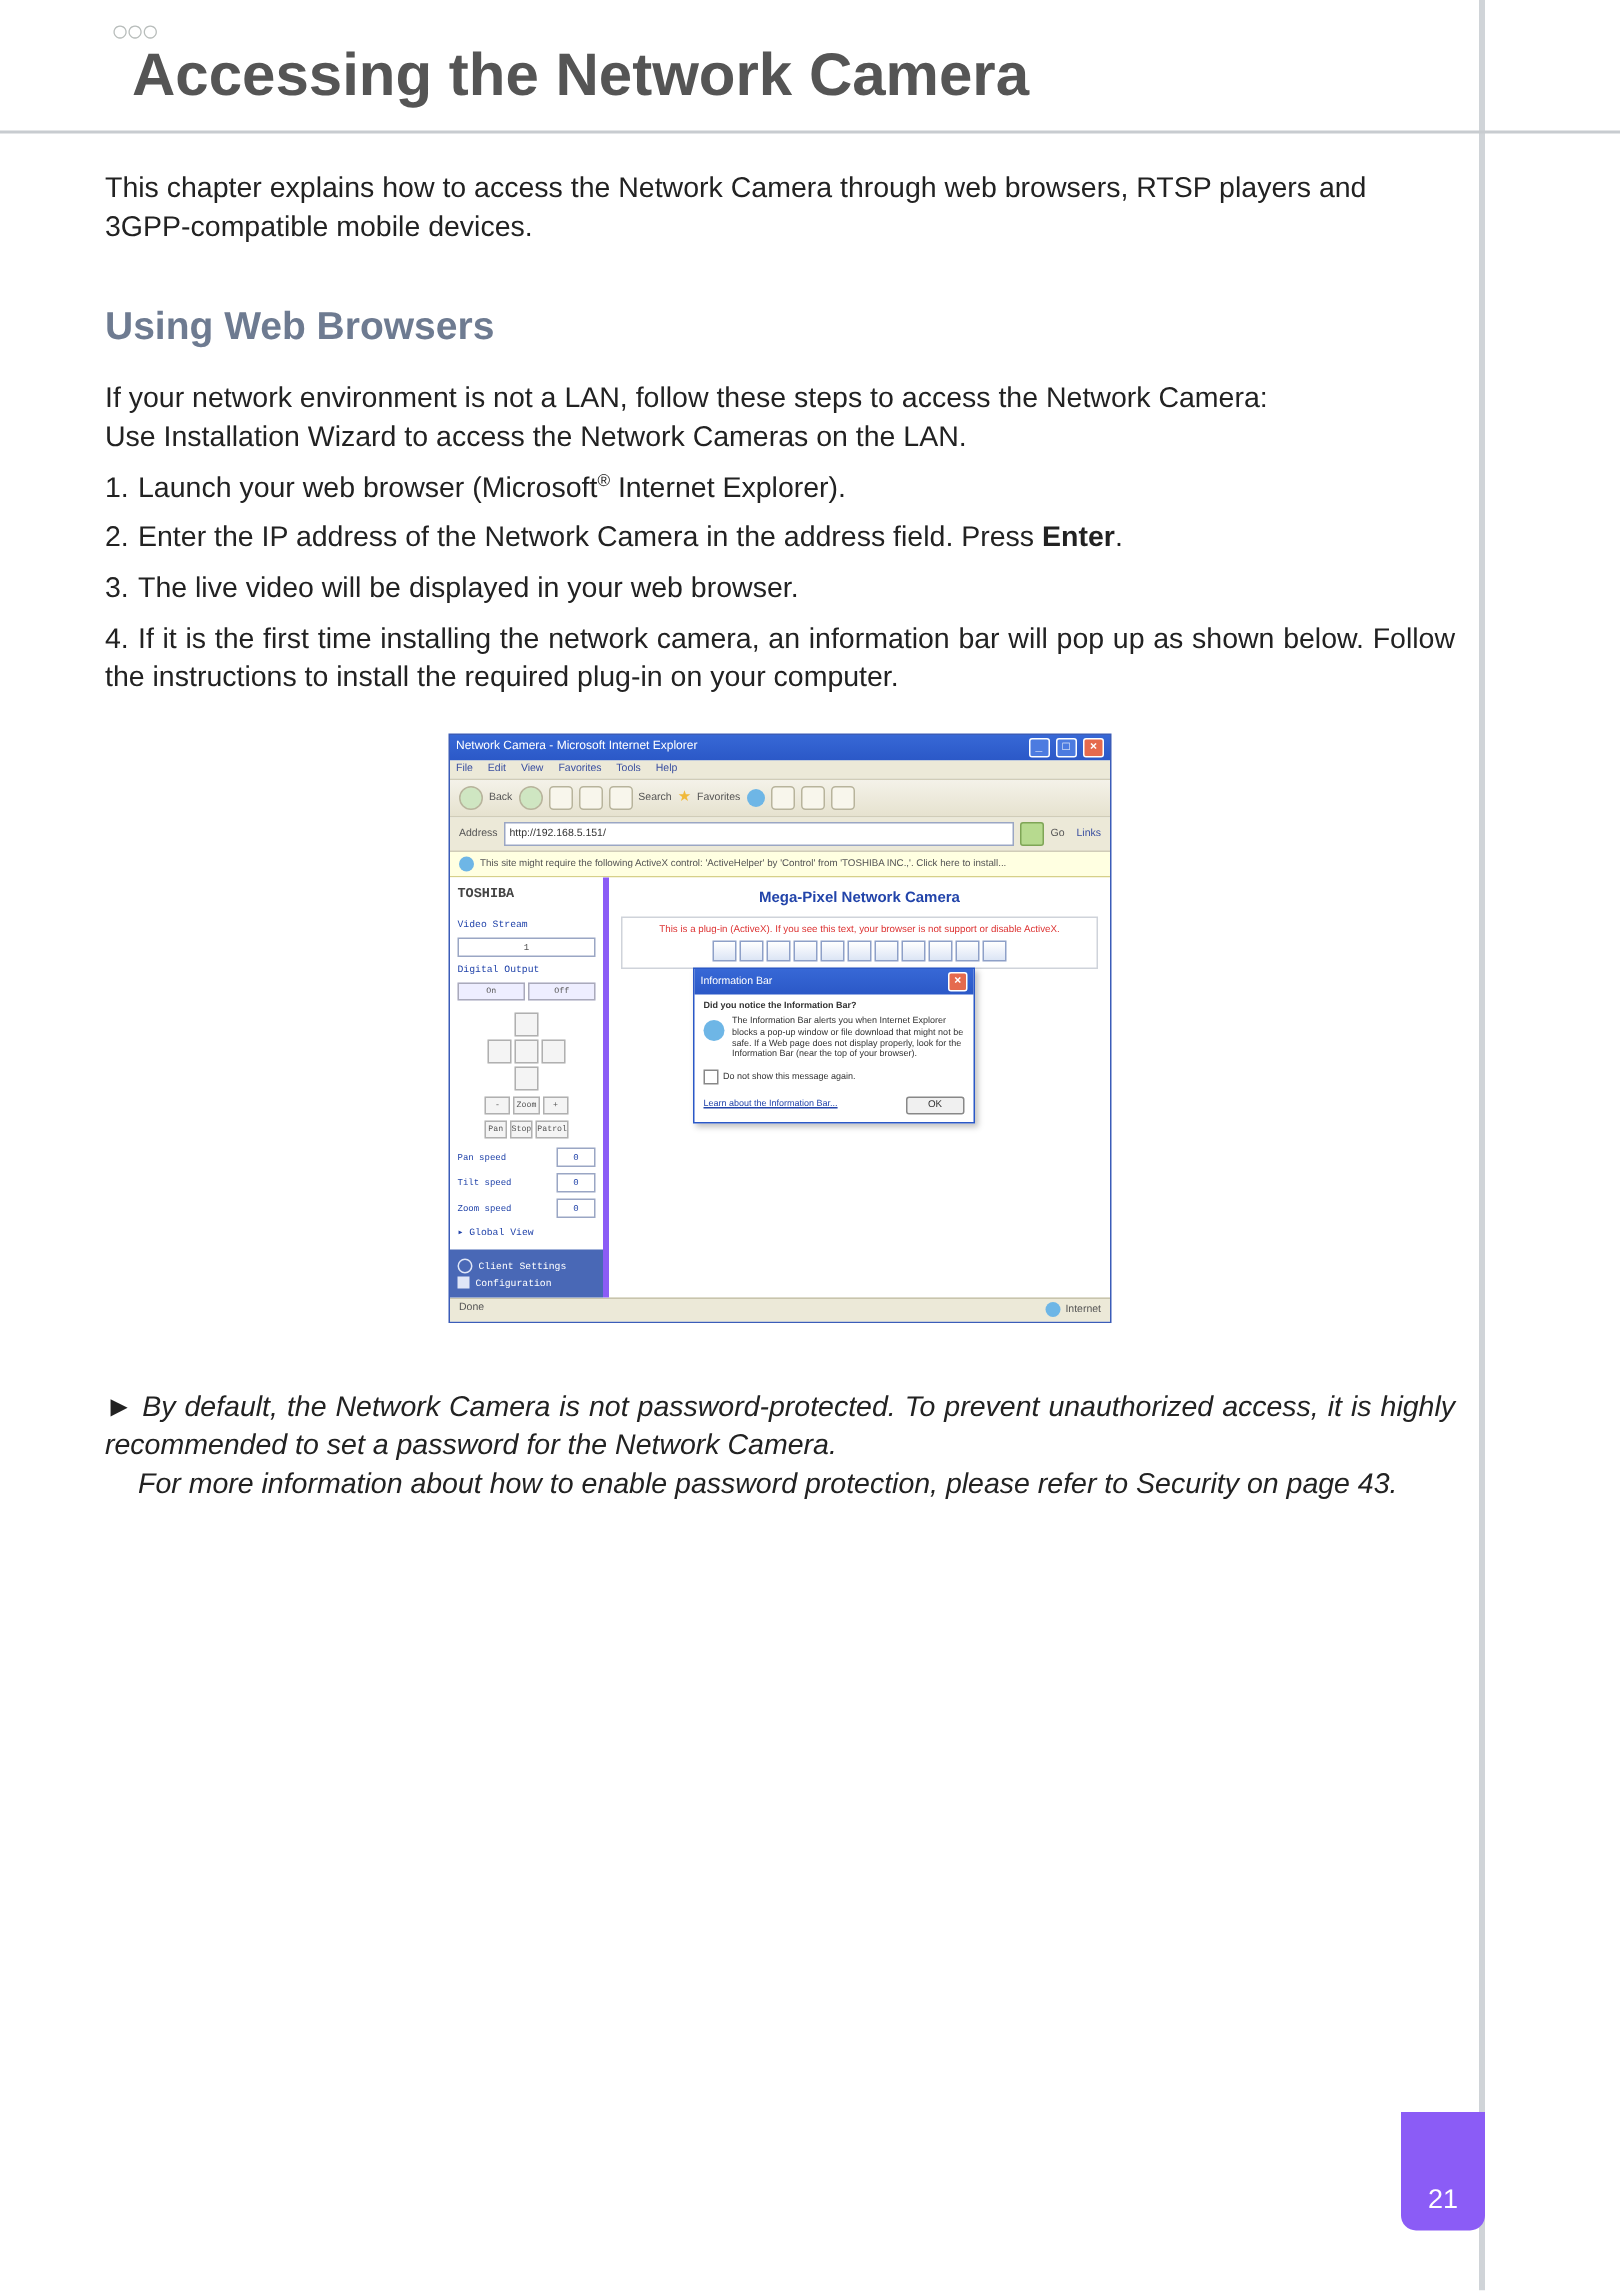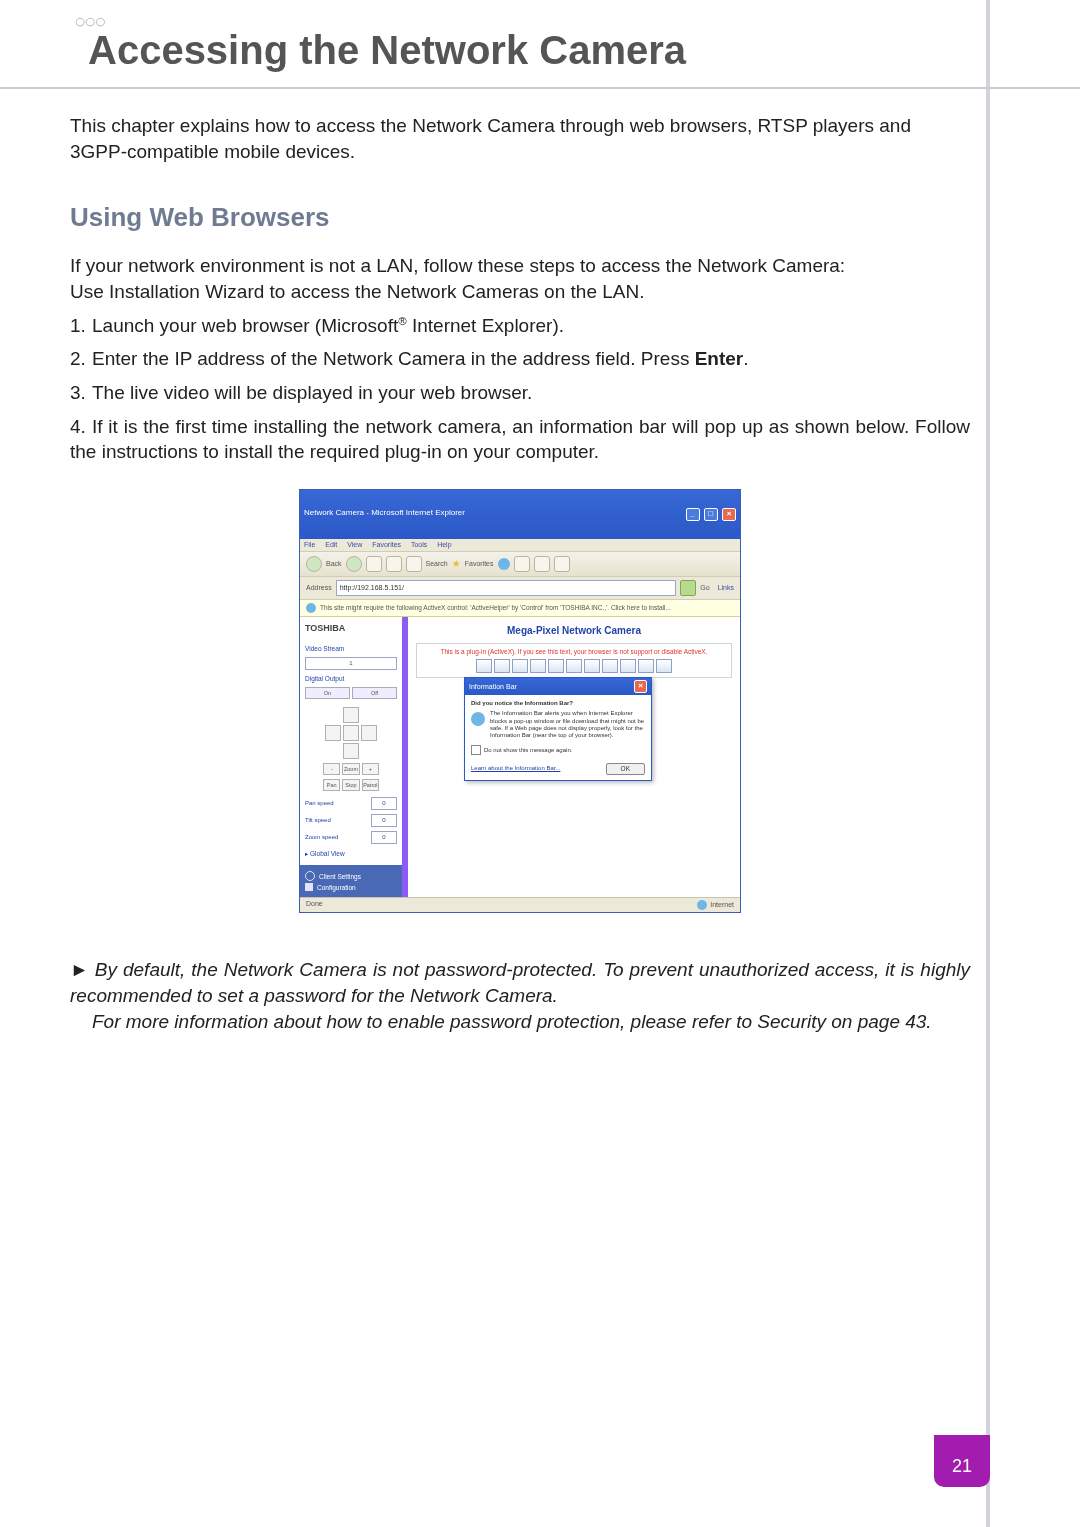--- a/index.html
+++ b/index.html
@@ -76,21 +76,21 @@
     border: 1px solid #3b5cb8;
     font-size: 7px;
     line-height: 1.2;
     background: #fff;
     color: #555;
     font-family: Tahoma, Arial, sans-serif;
   }
   .ie-titlebar {
     background: linear-gradient(#3768d6, #2b58c7);
     color: #fff;
-    padding: 18px 4px;
+    padding: 2px 4px;
     display: flex;
     justify-content: space-between;
     font-size: 8px;
   }
   .ie-winbtns span {
     display: inline-block;
     width: 12px; height: 11px;
     margin-left: 2px;
     text-align: center;
     font-weight: bold;
@@ -143,24 +143,24 @@
     display:flex; align-items:center; gap:4px;
   }
   .ie-infobar .shield { width:10px;height:10px;border-radius:50%;background:#6eb6e6;display:inline-block;}
   .ie-body {
     display:flex;
     min-height:250px;
     background:#fff;
   }
   .ie-side {
     width:92px;
-    border-right:6px solid #8b5cf6;
+    border-right:4px solid #8b5cf6;
     background:#fff;
     padding:6px 5px 4px 5px;
-    display:flex; flex-direction:column;
+    display:flex; flex-direction:column;font-family:Liberation Mono, monospace;
   }
   .brand { font-weight:bold; font-size:9px; color:#444; letter-spacing:0; margin-bottom:8px;}
   .ctl-lbl { color:#2244aa; font-size:6.5px; margin:3px 0 2px 0;}
   .ctl-row { display:flex; align-items:center; gap:2px; margin:2px 0;}
   .sel { flex:1; height:11px; border:1px solid #9aa6c4; background:#fff; font-size:6px; display:flex; align-items:center; justify-content:center;}
   .do-btns { display:flex; gap:2px;}
   .do-btns span { flex:1; height:10px; border:1px solid #aab; background:#eef; font-size:5.5px; text-align:center; line-height:10px;}
   .ptz {
     width:56px; margin:6px auto 4px auto;
   }
@@ -236,22 +236,22 @@
     padding:2px 6px;
     display:flex; justify-content:space-between;
   }
   .zone-icon { width:10px;height:10px;border-radius:50%;background:#6eb6e6;display:inline-block;margin-right:3px;vertical-align:middle;}
   
   .page-num {
     position:absolute;
     right:90px;
     bottom:40px;
     width:56px;
-    height:52px;
-    background:#a21caf;
+    height:79px;
+    background:#8b5cf6;
     border-radius:0 0 10px 10px;
     color:#fff;
     font-size:18px;
     display:flex;
     align-items:flex-end;
     justify-content:center;
     padding-bottom:10px;
     box-sizing:border-box;
   }
 </style>

